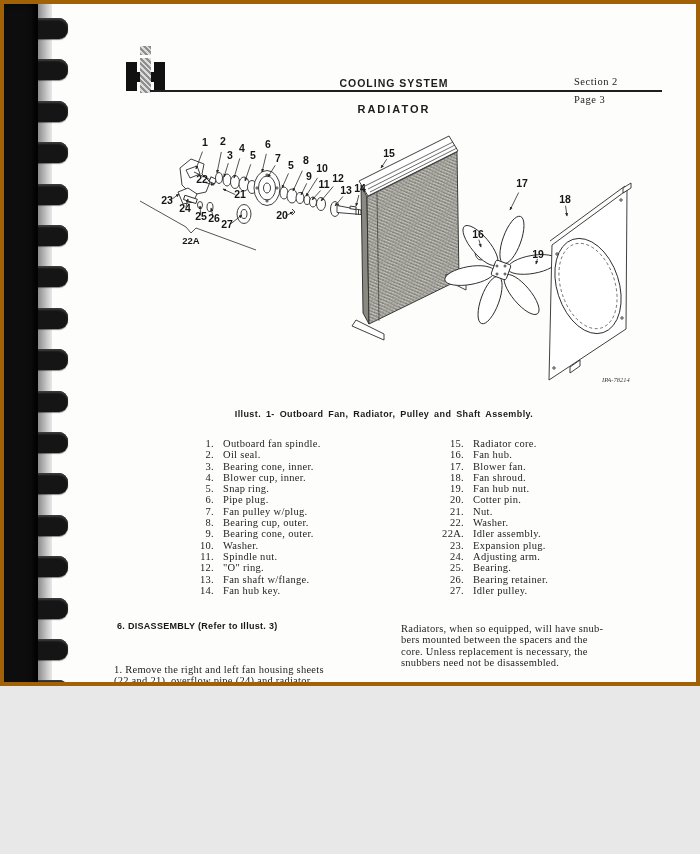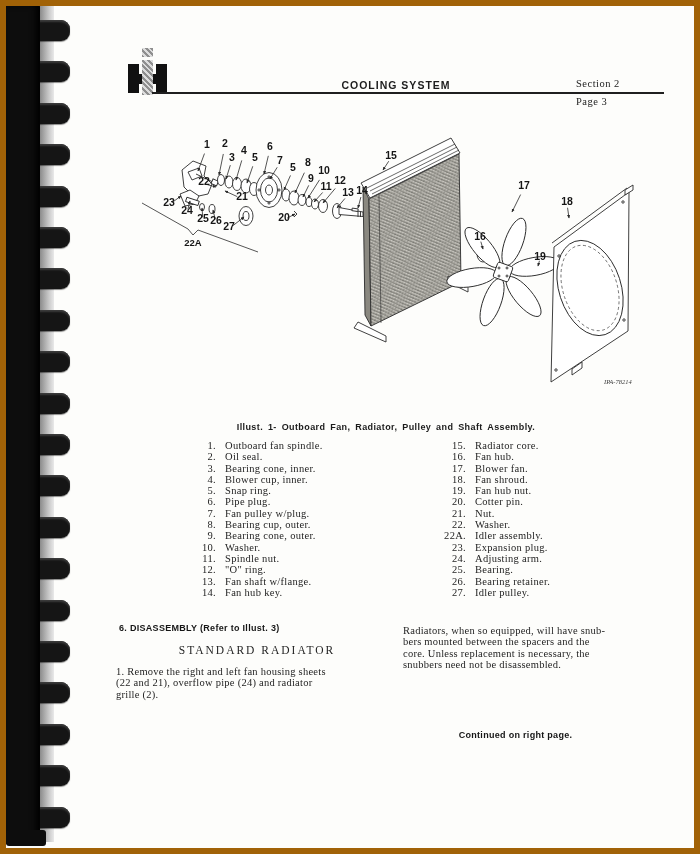--- a/index.html
+++ b/index.html
@@ -1,17 +1,17 @@
 <!DOCTYPE html>
 <html><head>
 <meta charset="utf-8">
 <style>
   html,body{margin:0;padding:0;background:#e8e8e8;}
-  .canvas{position:relative;width:700px;height:854px;box-sizing:border-box;
-    border:6px solid #a16207;background:#fdfdfb;overflow:hidden;
+  .canvas{position:relative;width:700px;height:686px;box-sizing:border-box;
+    border:4px solid #a16207;background:#fdfdfb;overflow:hidden;
     font-family:"Liberation Serif", serif;color:#262626;}
   
   .edge-shadow{position:absolute;left:30px;top:0;width:18px;height:836px;
     background:linear-gradient(90deg,#6f6f6f,#c7c7c7 70%,#e9e9e9);}
   .spine{position:absolute;left:-2px;top:-2px;width:36px;height:840px;
     background:#0d0d0d;border-radius:4px;box-shadow:inset -4px 0 6px #000;}
   .spine-foot{position:absolute;left:0px;top:824px;width:40px;height:16px;background:#0d0d0d;border-radius:3px;}
   .tooth{position:absolute;left:24px;width:40px;height:21px;background:#151515;
     border-radius:2px 9px 9px 2px;box-shadow:inset 0 2px 2px #3c3c3c, 0 1px 1px rgba(0,0,0,.45);}
   
@@ -24,21 +24,21 @@
     font:bold 10.5px "Liberation Sans",sans-serif;letter-spacing:1px;color:#1c1c1c;}
   .sectionbox{position:absolute;left:570px;top:72px;width:92px;text-align:left;
     font:10.5px "Liberation Serif",serif;letter-spacing:.5px;color:#222;}
   .pagebox{position:absolute;left:570px;top:90px;width:92px;
     font:10.5px "Liberation Serif",serif;letter-spacing:.5px;color:#222;}
   .radiator{position:absolute;left:240px;top:99px;width:300px;text-align:center;
     font:bold 11px "Liberation Sans",sans-serif;letter-spacing:2px;color:#1c1c1c;}
   
   .diagram{position:absolute;left:130px;top:118px;}
   .caption{position:absolute;left:120px;top:405px;width:520px;text-align:center;
-    font:bold 9px "Liberation Sans",sans-serif;letter-spacing:.4px;word-spacing:2px;color:#1b1b1b;margin-top:11px;}
+    font:bold 9px "Liberation Sans",sans-serif;letter-spacing:.4px;word-spacing:2px;color:#1b1b1b;}
   
   .plist{position:absolute;top:434px;font:10.5px "Liberation Serif",serif;
     letter-spacing:.3px;color:#242424;}
   .plist-left{left:184px;width:200px;}
   .plist-right{left:434px;width:200px;}
   .prow{display:flex;line-height:11.3px;}
   .prow .num{width:26px;text-align:right;flex:0 0 auto;}
   .prow .lbl{margin-left:9px;white-space:pre;}
   
   .dis-head{position:absolute;left:113px;top:617px;
@@ -90,20 +90,21 @@
     <div class="hbar" style="left:28px;top:16px;width:11px;height:29px;"></div>
     <div class="hbar" style="left:0;top:26px;width:39px;height:10px;"></div>
     <div class="ibar" style="top:0;height:9px;"></div>
     <div class="ibar" style="top:12px;height:35px;"></div>
   </div>
 
   <div class="rule"></div>
   <div class="cooling">COOLING SYSTEM</div>
   <div class="sectionbox">Section 2</div>
   <div class="pagebox">Page 3</div>
+  <div class="radiator">RADIATOR</div>
 
   <svg class="diagram" id="diagram-svg" width="530" height="285" viewBox="0 0 530 285">
     <defs>
       <marker id="arr" markerWidth="5" markerHeight="5" refX="4" refY="2" orient="auto">
         <path d="M0,0 L4.5,2 L0,4 Z" fill="#2a2a2a"></path>
       </marker>
       <pattern id="mesh" width="3" height="3" patternUnits="userSpaceOnUse" patternTransform="rotate(24)">
         <rect width="3" height="3" fill="#c9c7c0"></rect>
         <path d="M0 0H3M0 1.5H3" stroke="#5f5e58" stroke-width="0.55"></path>
       </pattern>
@@ -391,21 +392,20 @@
         <span class="num">26.</span>
         <span class="lbl">Bearing retainer.</span>
       </div>
       <div class="prow">
         <span class="num">27.</span>
         <span class="lbl">Idler pulley.</span>
       </div>
     </div>
 
   <div class="dis-head">6. DISASSEMBLY (Refer to Illust. 3)</div>
-  <div class="std-rad">STANDARD RADIATOR</div>
   <div class="para p-left1">1.  Remove the right and left fan housing sheets
 (22 and 21), overflow pipe (24) and radiator
 grille (2).</div>
   <div class="para p-right">Radiators, when so equipped, will have snub-
 bers mounted between the spacers and the
 core.  Unless replacement is necessary, the
 snubbers need not be disassembled.</div>
   <div class="continued">Continued on right page.</div>
 
 </div>

